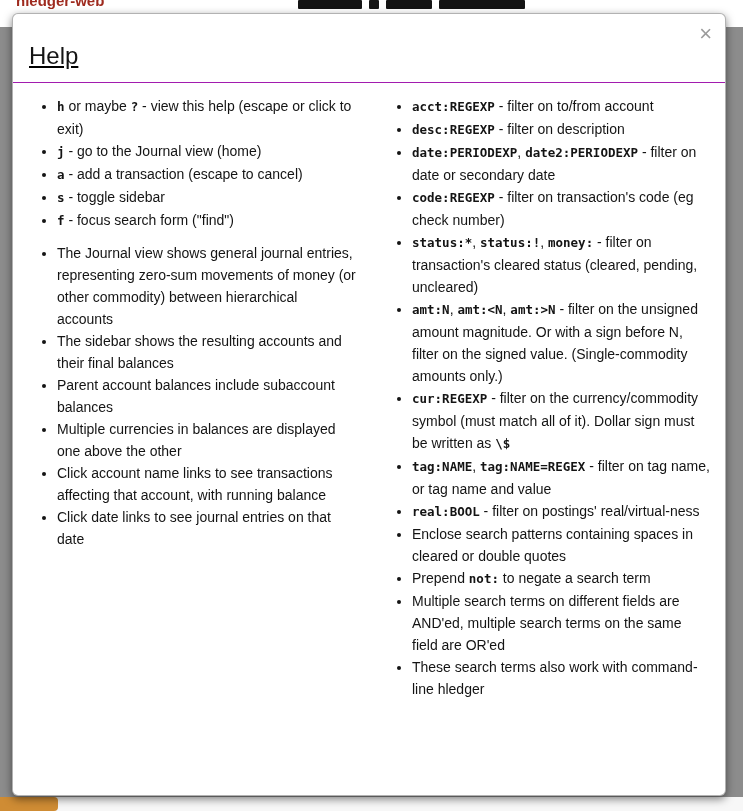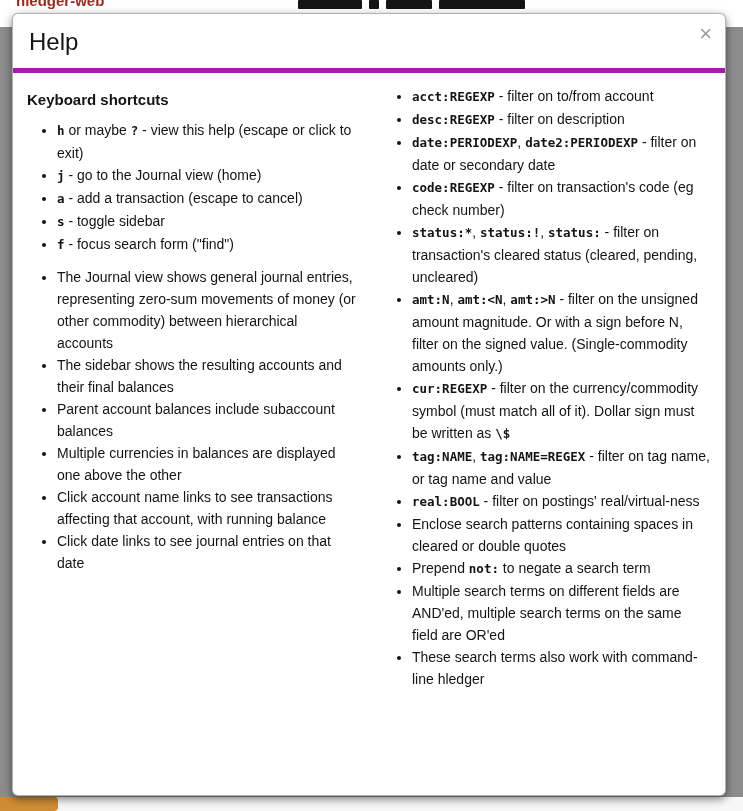--- a/index.html
+++ b/index.html
@@ -85,22 +85,23 @@
     min-height: 783px;
     box-sizing: border-box;
     background: #fff;
     border: 1px solid rgba(0,0,0,0.3);
     border-radius: 6px;
     box-shadow: 0 3px 9px rgba(0,0,0,0.5);
     z-index: 10;
   }
   .modal-header {
     position: relative;
-    padding: 14px 16px 12px;
-    border-bottom: 5px solid #a21caf;
+    padding: 28px 16px 12px;
+    border-bottom: 1px solid #a21caf;
+    text-decoration: underline;
   }
   .modal-title {
     margin: 0;
     font-size: 24px;
     font-weight: 400;
     color: #141414;
     line-height: 1.15;
   }
   .close {
     position: absolute;
@@ -167,21 +168,20 @@
   <div class="backdrop"></div>
 
   <div class="modal">
     <div class="modal-header">
       <h2 class="modal-title">Help</h2>
       <button class="close">×</button>
     </div>
     <div class="modal-body">
 
       <div class="col">
-        <h4 class="section-heading">Keyboard shortcuts</h4>
         <ul class="help-list">
             <li><code>h</code> or maybe <code>?</code> - view this help (escape or click to exit)</li>
             <li><code>j</code> - go to the Journal view (home)</li>
             <li><code>a</code> - add a transaction (escape to cancel)</li>
             <li><code>s</code> - toggle sidebar</li>
             <li><code>f</code> - focus search form ("find")</li>
           </ul>
 
         <ul class="help-list">
             <li>The Journal view shows general journal entries, representing zero-sum movements of money (or other commodity) between hierarchical accounts</li>
@@ -192,21 +192,21 @@
             <li>Click date links to see journal entries on that date</li>
           </ul>
       </div>
 
       <div class="col">
         <ul class="help-list">
             <li><code>acct:REGEXP</code> - filter on to/from account</li>
             <li><code>desc:REGEXP</code> - filter on description</li>
             <li><code>date:PERIODEXP</code>, <code>date2:PERIODEXP</code> - filter on date or secondary date</li>
             <li><code>code:REGEXP</code> - filter on transaction's code (eg check number)</li>
-            <li><code>status:*</code>, <code>status:!</code>, <code>status:</code> - filter on transaction's cleared status (cleared, pending, uncleared)</li>
+            <li><code>status:*</code>, <code>status:!</code>, <code>money:</code> - filter on transaction's cleared status (cleared, pending, uncleared)</li>
             <li><code>amt:N</code>, <code>amt:&lt;N</code>, <code>amt:&gt;N</code> - filter on the unsigned amount magnitude. Or with a sign before N, filter on the signed value. (Single-commodity amounts only.)</li>
             <li><code>cur:REGEXP</code> - filter on the currency/commodity symbol (must match all of it). Dollar sign must be written as <code>\$</code></li>
             <li><code>tag:NAME</code>, <code>tag:NAME=REGEX</code> - filter on tag name, or tag name and value</li>
             <li><code>real:BOOL</code> - filter on postings' real/virtual-ness</li>
             <li>Enclose search patterns containing spaces in cleared or double quotes</li>
             <li>Prepend <code>not:</code> to negate a search term</li>
             <li>Multiple search terms on different fields are AND'ed, multiple search terms on the same field are OR'ed</li>
             <li>These search terms also work with command-line hledger</li>
           </ul>
       </div>

